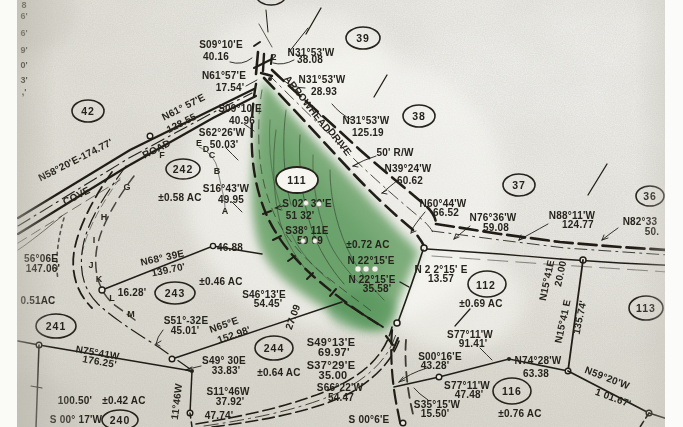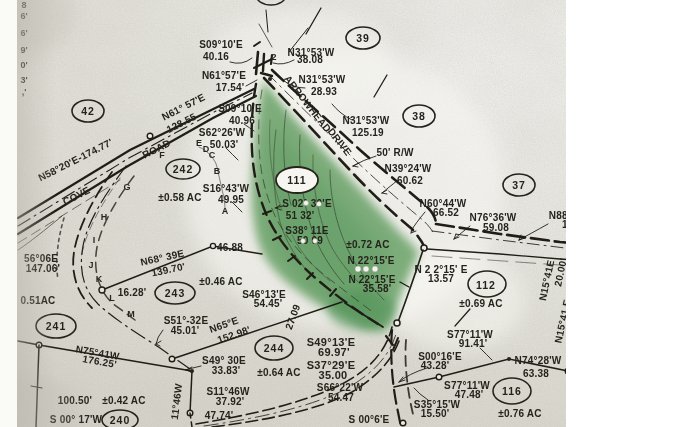--- a/index.html
+++ b/index.html
@@ -1,16 +1,16 @@
 <!DOCTYPE html>
 <html><head>
 <meta charset="utf-8">
 <style>
 html,body{margin:0;padding:0;background:#fff}
-#wrap{position:relative;width:566px;height:427px;overflow:hidden;font-family:"Liberation Sans",sans-serif}
+#wrap{position:relative;width:683px;height:427px;overflow:hidden;font-family:"Liberation Sans",sans-serif}
 svg{display:block}
 text{font-family:"Liberation Sans",sans-serif}
 .t{font-size:10px;font-weight:bold;fill:#26241d;letter-spacing:.2px;text-anchor:middle}
 .t2{font-size:11px;font-weight:bold;fill:#26241d;letter-spacing:.3px;text-anchor:middle}
 .ln{font-size:10.5px;font-weight:bold;fill:#24221b;letter-spacing:1px;text-anchor:middle}
 .lt{font-size:9px;font-weight:bold;fill:#2a281f;text-anchor:middle}
 </style>
 </head>
 <body>
 <div id="wrap">

